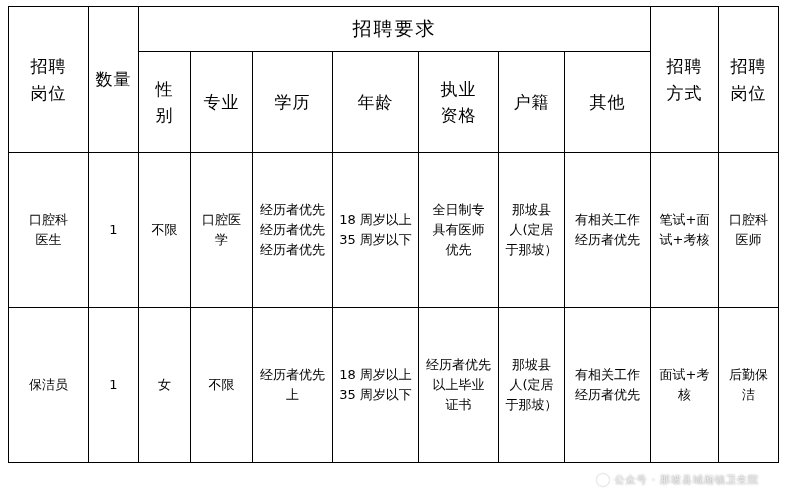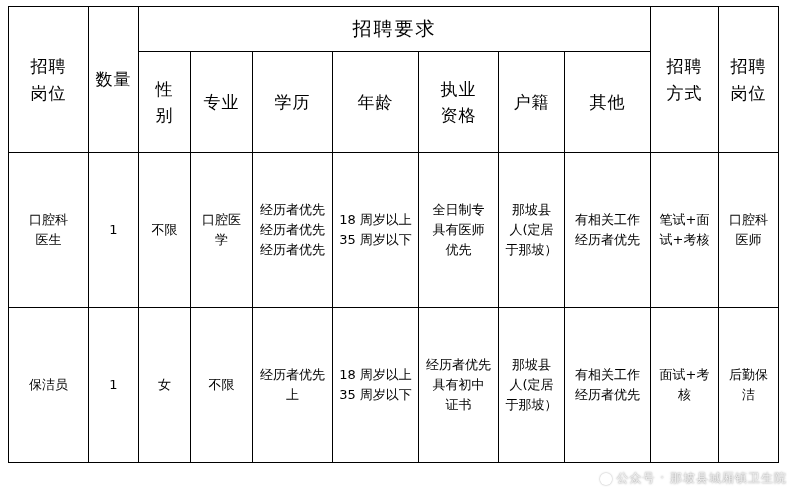--- a/index.html
+++ b/index.html
@@ -54,23 +54,23 @@
   }
   .body-cell .lines span {
     display: block;
     white-space: nowrap;
   }
   .narrow {
     letter-spacing: 0px;
   }
   .watermark {
     position: absolute;
-    right: 0;
+    right: 28px;
     bottom: 14px;
-    font-size: 12px;
+    font-size: 10px;
     color: #f0f0f0;
     text-shadow: 0 0 2px rgba(0,0,0,0.55);
     letter-spacing: 1px;
     font-family: "DejaVu Sans", "Liberation Sans", sans-serif;
     pointer-events: none;
     display: flex;
     align-items: center;
     gap: 5px;
   }
   .watermark .wm-dot {
@@ -268,21 +268,21 @@
       </td>
       <td class="body-cell narrow">
         <div class="lines">
           <span>18 周岁以上</span>
           <span>35 周岁以下</span>
         </div>
       </td>
       <td class="body-cell">
         <div class="lines">
           <span>经历者优先</span>
-          <span>具有初中</span>
+          <span>以上毕业</span>
           <span>证书</span>
         </div>
       </td>
       <td class="body-cell">
         <div class="lines">
           <span>那坡县</span>
           <span>人(定居</span>
           <span>于那坡）</span>
         </div>
       </td>

